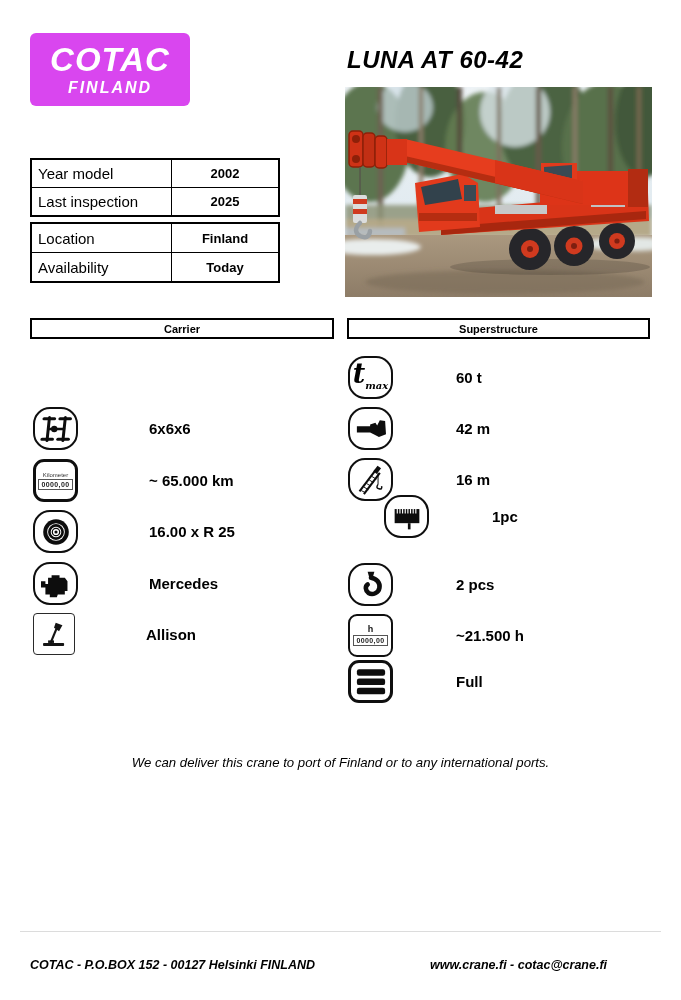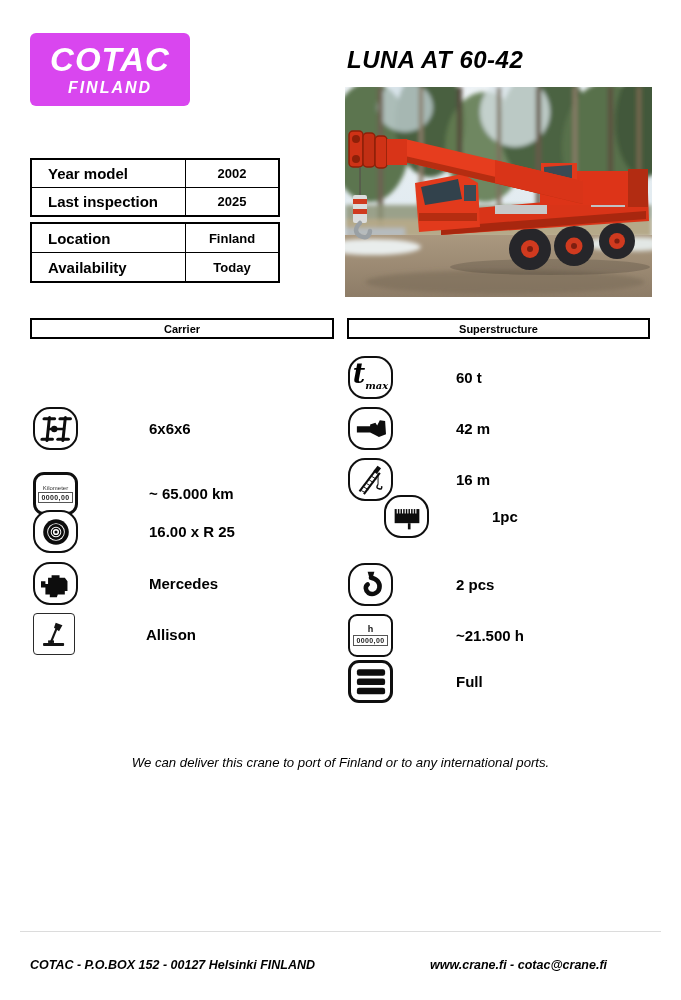--- a/index.html
+++ b/index.html
@@ -19,22 +19,22 @@
   .title{
     position:absolute;left:347px;top:46px;font-size:24px;font-weight:bold;
     font-style:italic;letter-spacing:.5px;
   }
   
   .photo{position:absolute;left:345px;top:87px;width:307px;height:210px;overflow:hidden;}
   
   .info-table{position:absolute;left:30px;width:250px;border:2px solid #000;box-sizing:border-box;background:#fff;}
   .info-row{display:flex;height:27px;align-items:stretch;border-top:1.5px solid #000;}
   .info-row:first-child{border-top:none;}
-  .info-label{width:154px;border-right:1.5px solid #000;font-weight:bold;font-size:15px;
-    display:flex;align-items:center;padding-left:16px;box-sizing:border-box;}
+  .info-label{width:140px;border-right:1.5px solid #000;font-weight:normal;font-size:15px;
+    display:flex;align-items:center;padding-left:6px;box-sizing:border-box;}
   .info-value{flex:1;display:flex;align-items:center;justify-content:center;font-weight:bold;font-size:13px;}
   
   .section-header{
     position:absolute;top:318px;height:21px;border:2px solid #000;box-sizing:border-box;
     display:flex;align-items:center;justify-content:center;font-weight:bold;font-size:11px;background:#fff;
   }
   .sh-carrier{left:30px;width:304px;}
   .sh-super{left:347px;width:303px;}
   
   .spec-row{position:absolute;display:flex;align-items:center;}
@@ -212,21 +212,21 @@
             <line x1="21" y1="5.5" x2="33" y2="5.5"></line>
             <line x1="21" y1="28.5" x2="33" y2="28.5"></line>
           <line x1="9" y1="17" x2="27" y2="17" stroke-width="2.6"></line>
         </g>
         <circle cx="17" cy="17" r="3.6" fill="#0d0d0d"></circle>
       </svg>
     </div>
     <div class="spec-value">6x6x6</div>
   </div>
 
-  <div class="spec-row col-carrier" style="top:472px;">
+  <div class="spec-row col-carrier" style="top:459px;">
     <div class="icon-frame frame-heavy">
       <span class="meter-top">Kilometer</span>
       <span class="meter-box">0000,00</span>
     </div>
     <div class="spec-value">~ 65.000 km</div>
   </div>
 
   <div class="spec-row col-carrier" style="top:510px;">
     <div class="icon-frame">
       <svg viewBox="0 0 38 34" width="34" height="30">

